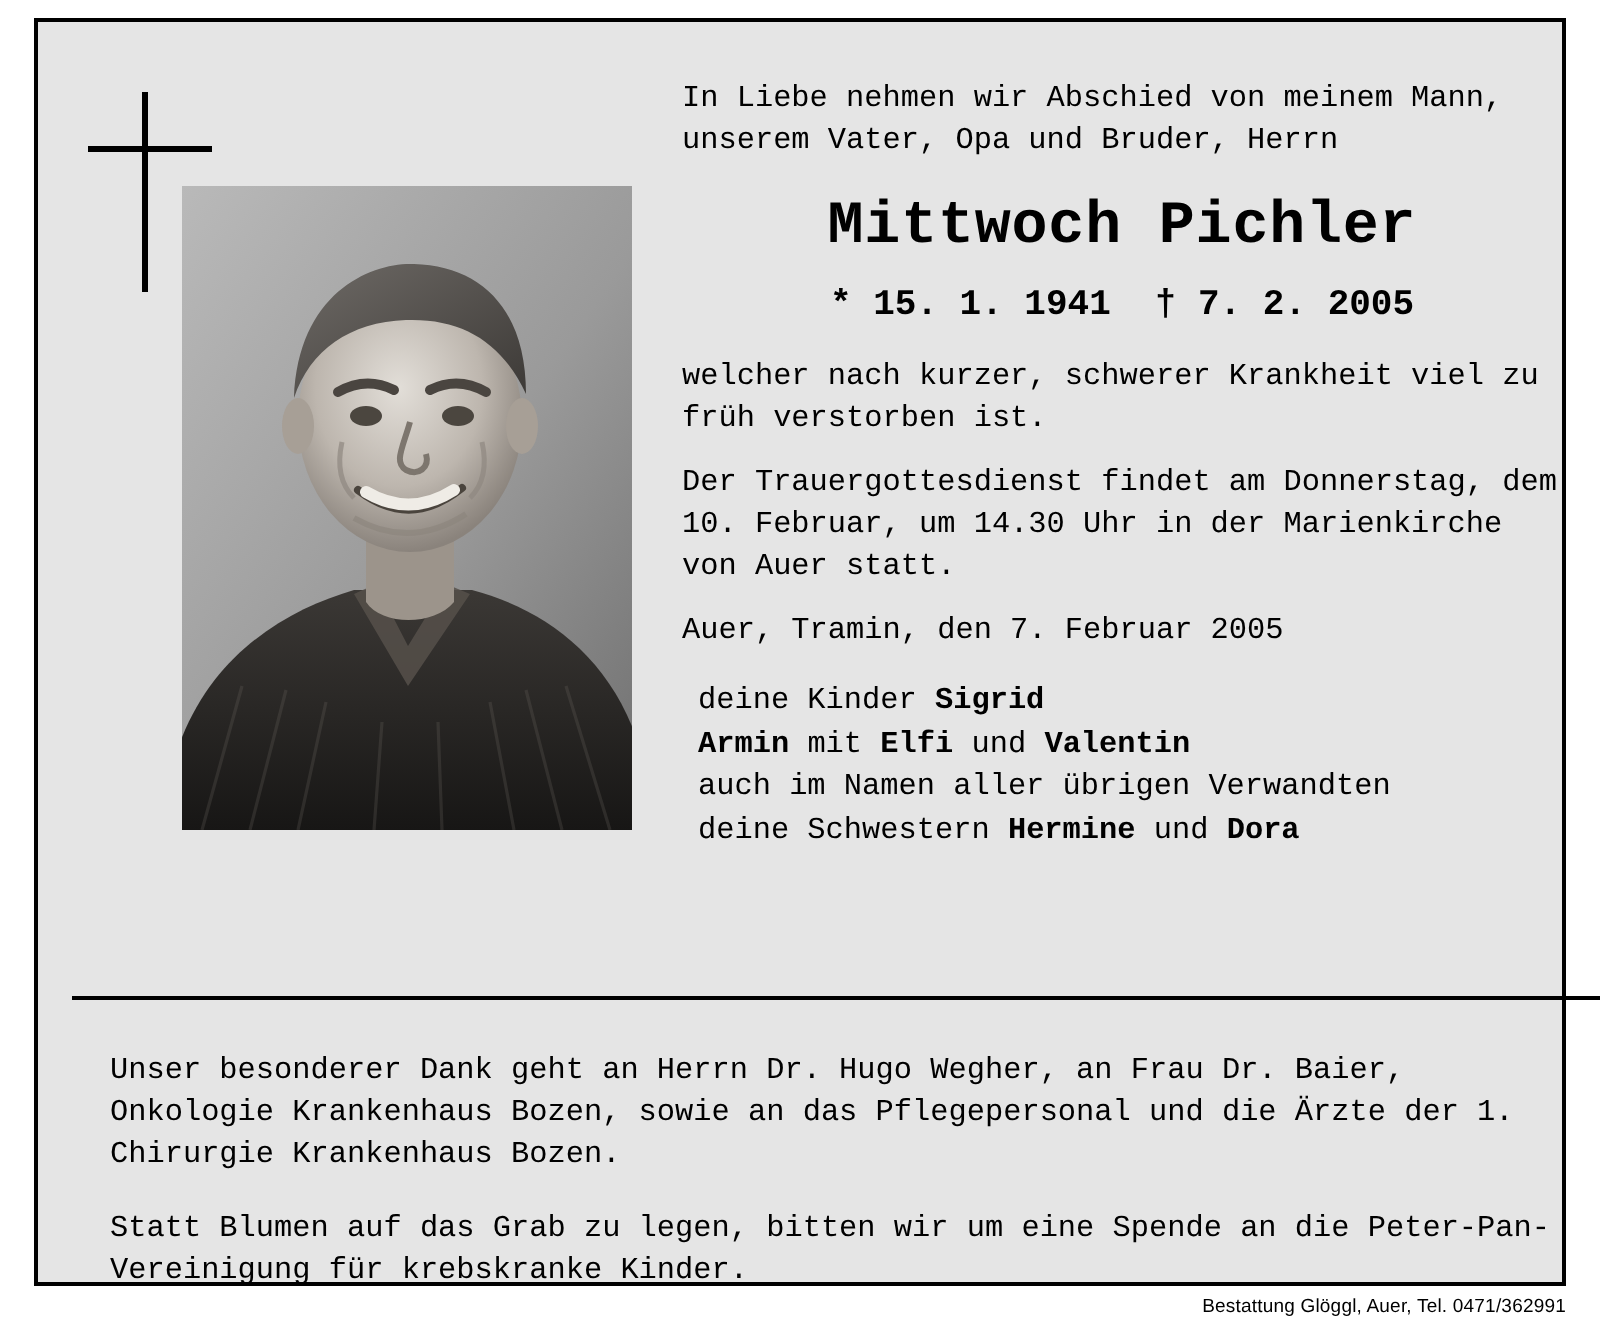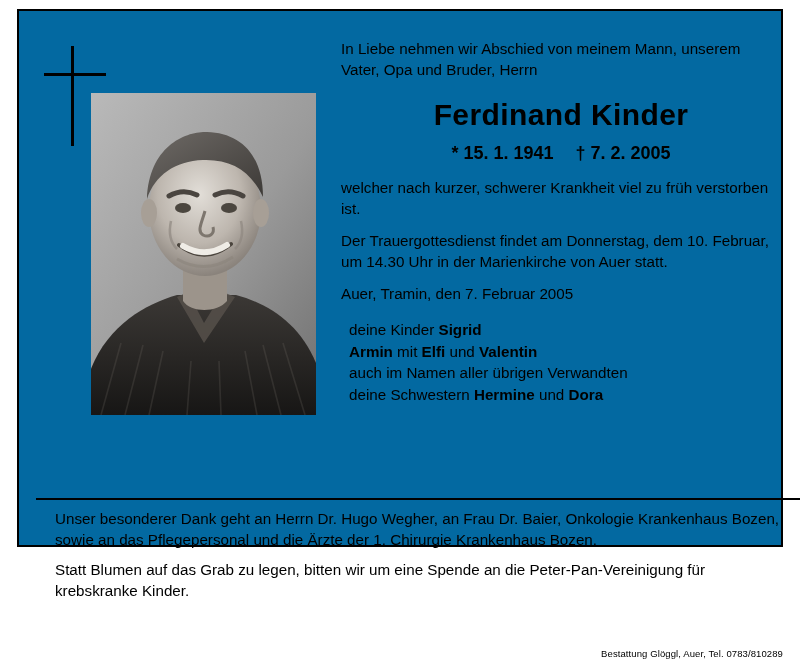--- a/index.html
+++ b/index.html
@@ -17,24 +17,25 @@
     height: 669px;
     background: #ffffff;
     box-sizing: border-box;
     overflow: hidden;
   }
   .notice-frame {
     position: absolute;
     left: 17px;
     top: 9px;
     width: 766px;
-    height: 538px;
+    height: 634px;
     border: 2px solid #000000;
     box-sizing: border-box;
-    background: #0369a1;
+    background: #e5e5e5;
+    font-family: Liberation Mono, monospace;
   }
   
   .cross {
     position: absolute;
     left: 25px;
     top: 35px;
     width: 66px;
     height: 100px;
   }
   .cross .vert {
@@ -112,21 +113,21 @@
 
   
   .bottom-text {
     position: absolute;
     left: 36px;
     top: 498px;
     width: 730px;
     font-size: 15.2px;
     line-height: 1.38;
   }
-  .bottom-text p { margin: 0 0 9px 0; }
+  .bottom-text p { margin: 16px 0 9px 0; }
 
   
   .footer-credit {
     position: absolute;
     right: 17px;
     top: 648px;
     font-size: 9.5px;
     text-align: right;
     color: #000000;
     letter-spacing: 0.1px;
@@ -205,21 +206,21 @@
             <path d="M190 322 L 172 252"></path>
             <path d="M214 322 L 192 250"></path>
           <path d="M96 322 L 100 268"></path>
             <path d="M130 322 L 128 268"></path>
         </g>
       </svg>
     </div>
 
     <div class="obit-text">
       <p class="intro">In Liebe nehmen wir Abschied von meinem Mann, unserem Vater, Opa und Bruder, Herrn</p>
-      <p class="deceased-name">Ferdinand Kinder</p>
+      <p class="deceased-name">Mittwoch Pichler</p>
       <p class="dates">
         <span>* 15. 1. 1941</span><span class="sep"></span><span>† 7. 2. 2005</span>
       </p>
       <p>welcher nach kurzer, schwerer Krankheit viel zu früh verstorben ist.</p>
       <p>Der Trauergottesdienst findet am Donnerstag, dem 10. Februar, um 14.30 Uhr in der Marienkirche von Auer statt.</p>
       <p>Auer, Tramin, den 7. Februar 2005</p>
 
       <div class="family">
         <span class="line indent1"><span>deine Kinder </span><b>Sigrid</b></span>
         <span class="line indent1"><b>Armin</b><span> mit </span><b>Elfi</b><span> und </span><b>Valentin</b></span>
@@ -230,15 +231,15 @@
 
     <div class="divider"></div>
 
     <div class="bottom-text">
       <p>Unser besonderer Dank geht an Herrn Dr. Hugo Wegher, an Frau Dr. Baier, Onkologie Krankenhaus Bozen, sowie an das Pflegepersonal und die Ärzte der 1. Chirurgie Krankenhaus Bozen.</p>
       <p>Statt Blumen auf das Grab zu legen, bitten wir um eine Spende an die Peter-Pan-Vereinigung für krebskranke Kinder.</p>
     </div>
 
   </div>
 
-  <div class="footer-credit">Bestattung Glöggl, Auer, Tel. 0783/810289</div>
+  <div class="footer-credit">Bestattung Glöggl, Auer, Tel. 0471/362991</div>
 
 </div>
 
 </body></html>

